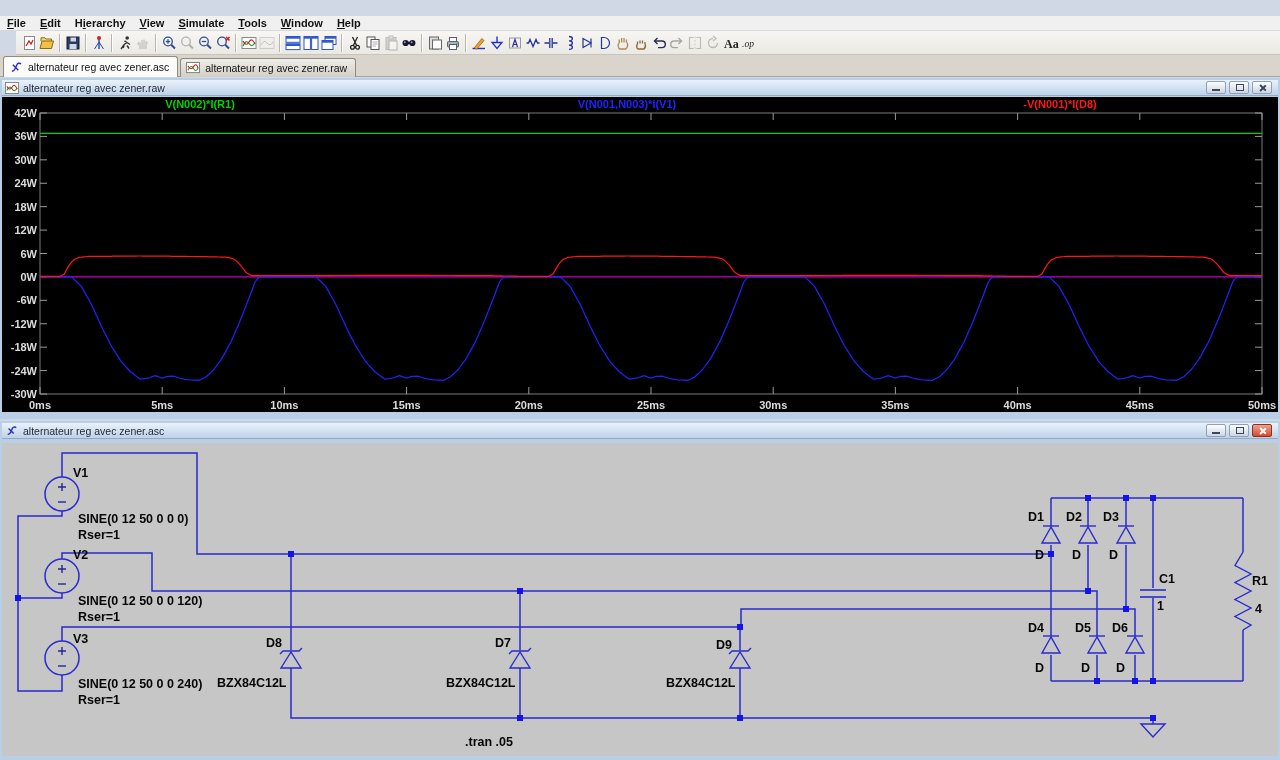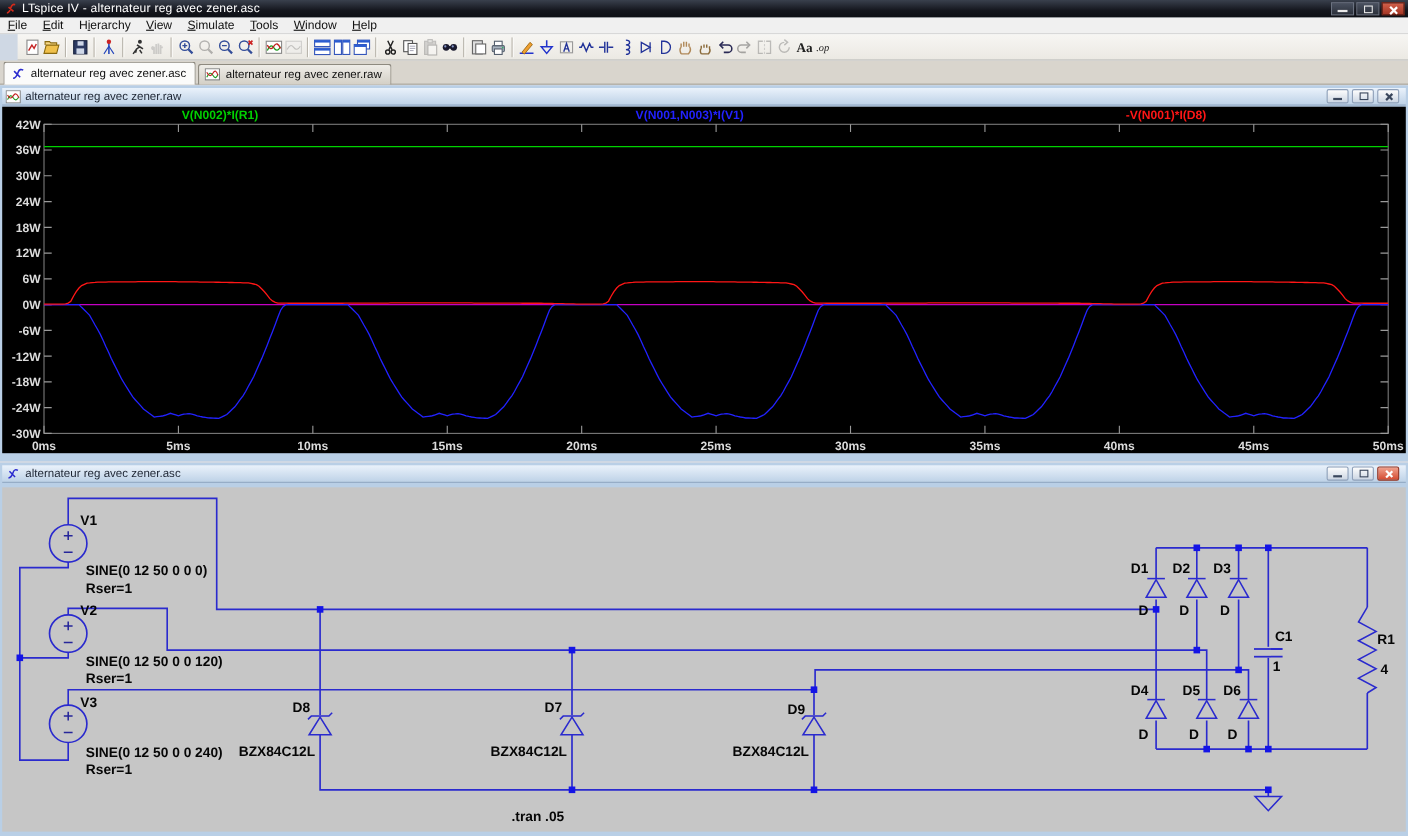--- a/index.html
+++ b/index.html
@@ -16,21 +16,21 @@
   .wb { width:21px; height:12px; border:1px solid #6b7280; background:linear-gradient(#4a5160,#2b303a);
     position:relative; }
   .wb.close-red { background:linear-gradient(#d2604a,#a33524); border-color:#7c2516; }
   .wb .bar { position:absolute; left:5px; bottom:2px; width:9px; height:2px; background:#e8e8e8; }
   .wb .box { position:absolute; left:6px; top:2px; width:8px; height:7px; border:1.5px solid #e8e8e8; }
   .wb .x1,.wb .x2 { position:absolute; left:9px; top:2px; width:1.6px; height:9px; background:#fff; }
   .wb .x1 { transform:rotate(45deg);} .wb .x2 { transform:rotate(-45deg);}
 
   
   .menubar { position:absolute; top:16px; left:0; width:1280px; height:15px;
-    background:#f0f0f0; border-bottom:1px solid #d8d8d8; display:flex; align-items:center; }
+    background:#f0f0f0; border-bottom:1px solid #d8d8d8; display:flex; align-items:center;font-weight:bold; }
   .menu-item { padding:1px 7px; color:#111; cursor:default; }
   .menu-item u { text-decoration:underline; }
 
   
   .toolbar { position:absolute; top:31px; left:16px; width:1280px; height:24px;
     background:linear-gradient(#f7f6f3,#ebe9e3); border-bottom:1px solid #c9c5bc;
     display:flex; align-items:center; padding-left:4px; }
   .tb-btn { width:18px; height:20px; display:flex; align-items:center; justify-content:center; }
   .tb-btn svg { width:16px; height:16px; }
   .tb-btn.disabled { opacity:.38; filter:grayscale(1); }
@@ -63,38 +63,20 @@
   #wave-frame { top:78px; height:341px; }
   #schem-frame { top:421px; height:339px; }
   #waveSvg { position:absolute; top:97px; left:2px; width:1276px; height:315px; background:#000; display:block; }
   #schemSvg { position:absolute; top:443px; left:2px; width:1276px; height:313px; background:#c6c6c6; display:block; }
 </style>
 </head>
 <body>
 
 <div class="app">
 
-  <div class="titlebar">
-    <svg width="12" height="12" viewBox="0 0 16 16">
-        <path d="M3 13 C6 13 7 10 8 6 C9 3 11 2 13 3 M5 6 L11 11" stroke="#d22a1a" stroke-width="2" fill="none"></path>
-      </svg>
-    <span class="t-text">LTspice IV - alternateur reg avec zener.asc</span>
-    <span class="winbtns">
-      <span class="wb">
-          <span class="bar"></span>
-        </span>
-      <span class="wb">
-          <span class="box"></span>
-        </span>
-      <span class="wb close-red">
-          <span class="x1"></span>
-          <span class="x2"></span>
-        </span>
-    </span>
-  </div>
 
   <div class="menubar" id="menubar">
       <span class="menu-item"><u>F</u>ile</span>
       <span class="menu-item"><u>E</u>dit</span>
       <span class="menu-item">H<u>i</u>erarchy</span>
       <span class="menu-item"><u>V</u>iew</span>
       <span class="menu-item"><u>S</u>imulate</span>
       <span class="menu-item"><u>T</u>ools</span>
       <span class="menu-item"><u>W</u>indow</span>
       <span class="menu-item"><u>H</u>elp</span>

